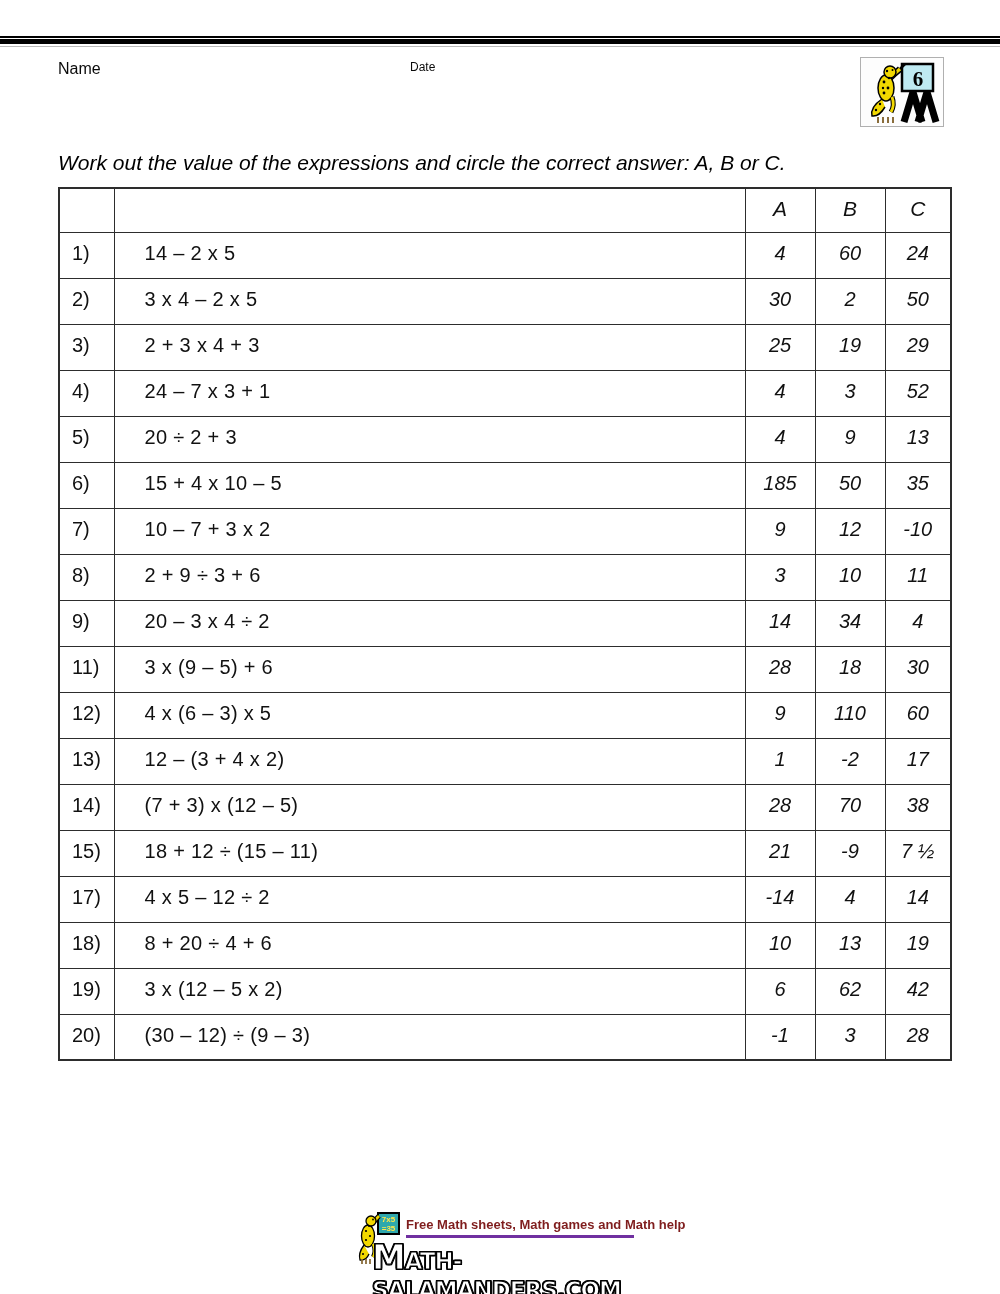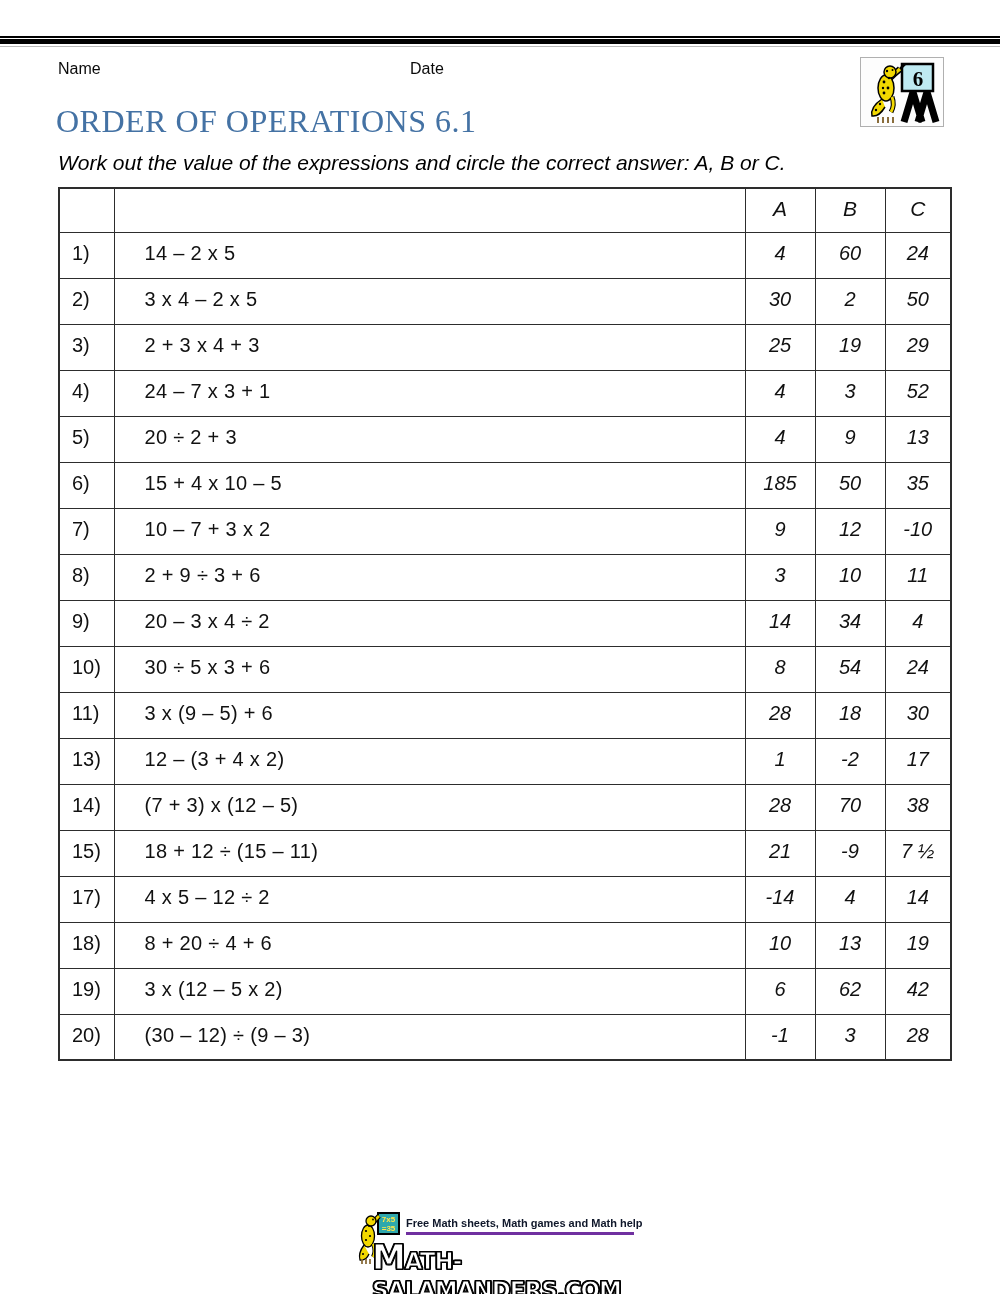--- a/index.html
+++ b/index.html
@@ -11,21 +11,21 @@
 
   
   .top-rule { position:absolute; top:36px; left:0; width:1000px; }
   .top-rule .t1 { height:2px; background:#000; }
   .top-rule .gap { height:1px; background:#fff; }
   .top-rule .t2 { height:5px; background:#000; }
   .top-rule .gap2 { height:2px; background:#fff; }
   .top-rule .t3 { height:1px; background:#b9b9b9; }
 
   .name-label { position:absolute; top:60px; left:58px; font-size:16px; color:#0a0a0a; }
-  .date-label { position:absolute; top:60px; left:410px; font-size:16px; color:#0a0a0a; }
+  .date-label { position:absolute; top:60px; left:410px; font-size:12px; color:#0a0a0a; }
 
   .grade-logo {
     position:absolute; top:57px; left:860px; width:84px; height:70px;
     border:1px solid #b0b0b0; background:#fdfdfd; display:flex; align-items:center; justify-content:center;
   }
 
   .page-title {
     position:absolute; top:103px; left:56px;
     font-family:"Liberation Serif", serif; font-size:32px; color:#4472a4; letter-spacing:0.5px;
   }
@@ -48,21 +48,21 @@
   .worksheet td { height:46px; font-size:20px; padding-top:9px; color:#111; }
   .worksheet td.num  { padding-left:12px; }
   .worksheet td.expr { padding-left:30px; letter-spacing:0.3px; }
   .worksheet td.ans  { font-style:italic; text-align:center; }
 
   
   .footer { position:absolute; top:1209px; left:356px; width:300px; }
   .footer-top { display:flex; align-items:flex-start; }
   .f-logo { flex:0 0 auto; margin-top:2px; }
   .f-text { padding-top:8px; margin-left:4px; }
-  .tagline { font-size:11px; font-weight:bold; color:#0f172a; white-space:nowrap; }
+  .tagline { font-size:13px; font-weight:bold; color:#7f1d1d; white-space:nowrap; }
   .purple-rule { height:3px; background:#7030a0; margin-top:3px; width:228px; }
   .site-row { margin-top:-32px; margin-left:16px; }
   .site-name {
     display:block; font-family:"DejaVu Sans", sans-serif; font-weight:bold;
     font-size:23px; letter-spacing:-1px; color:#fff;
     -webkit-text-stroke:1.2px #000;
     text-shadow:-1px -1px 0 #000, 1px -1px 0 #000, -1px 1px 0 #000, 1px 1px 0 #000,
                  0 -1px 0 #000, 0 1px 0 #000, -1px 0 0 #000, 1px 0 0 #000;
   }
   .site-name::first-letter { font-size:34px; }
@@ -108,21 +108,20 @@
         <circle cx="22" cy="34" r="1.4"></circle>
           <circle cx="27" cy="19" r="1.2"></circle>
         <circle cx="25" cy="12" r="1.2"></circle>
           <circle cx="14" cy="51" r="1.2"></circle>
         <circle cx="18" cy="45" r="1.2"></circle>
           <circle cx="21" cy="29" r="1.2"></circle>
       </g>
     </svg>
   </div>
 
-  <div class="page-title">ORDER OF OPERATIONS 6.1</div>
   <div class="instruction">Work out the value of the expressions and circle the correct answer: A, B or C.</div>
 
   <table class="worksheet">
     <colgroup>
       <col style="width:55px">
         <col style="width:631px">
         <col style="width:70px">
         <col style="width:70px">
         <col style="width:66px">
     </colgroup>
@@ -193,32 +192,32 @@
           <td class="ans">11</td>
         </tr>
         <tr>
           <td class="num">9)</td>
           <td class="expr">20 – 3 x 4 ÷ 2</td>
           <td class="ans">14</td>
           <td class="ans">34</td>
           <td class="ans">4</td>
         </tr>
         <tr>
-          <td class="num">10)</td>
-          <td class="expr">30 ÷ 5 x 3 + 6</td>
-          <td class="ans">8</td>
-          <td class="ans">54</td>
-          <td class="ans">24</td>
-        </tr>
-        <tr>
           <td class="num">11)</td>
           <td class="expr">3 x (9 – 5) + 6</td>
           <td class="ans">28</td>
           <td class="ans">18</td>
           <td class="ans">30</td>
+        </tr>
+        <tr>
+          <td class="num">12)</td>
+          <td class="expr">4 x (6 – 3) x 5</td>
+          <td class="ans">9</td>
+          <td class="ans">110</td>
+          <td class="ans">60</td>
         </tr>
         <tr>
           <td class="num">13)</td>
           <td class="expr">12 – (3 + 4 x 2)</td>
           <td class="ans">1</td>
           <td class="ans">-2</td>
           <td class="ans">17</td>
         </tr>
         <tr>
           <td class="num">14)</td>

